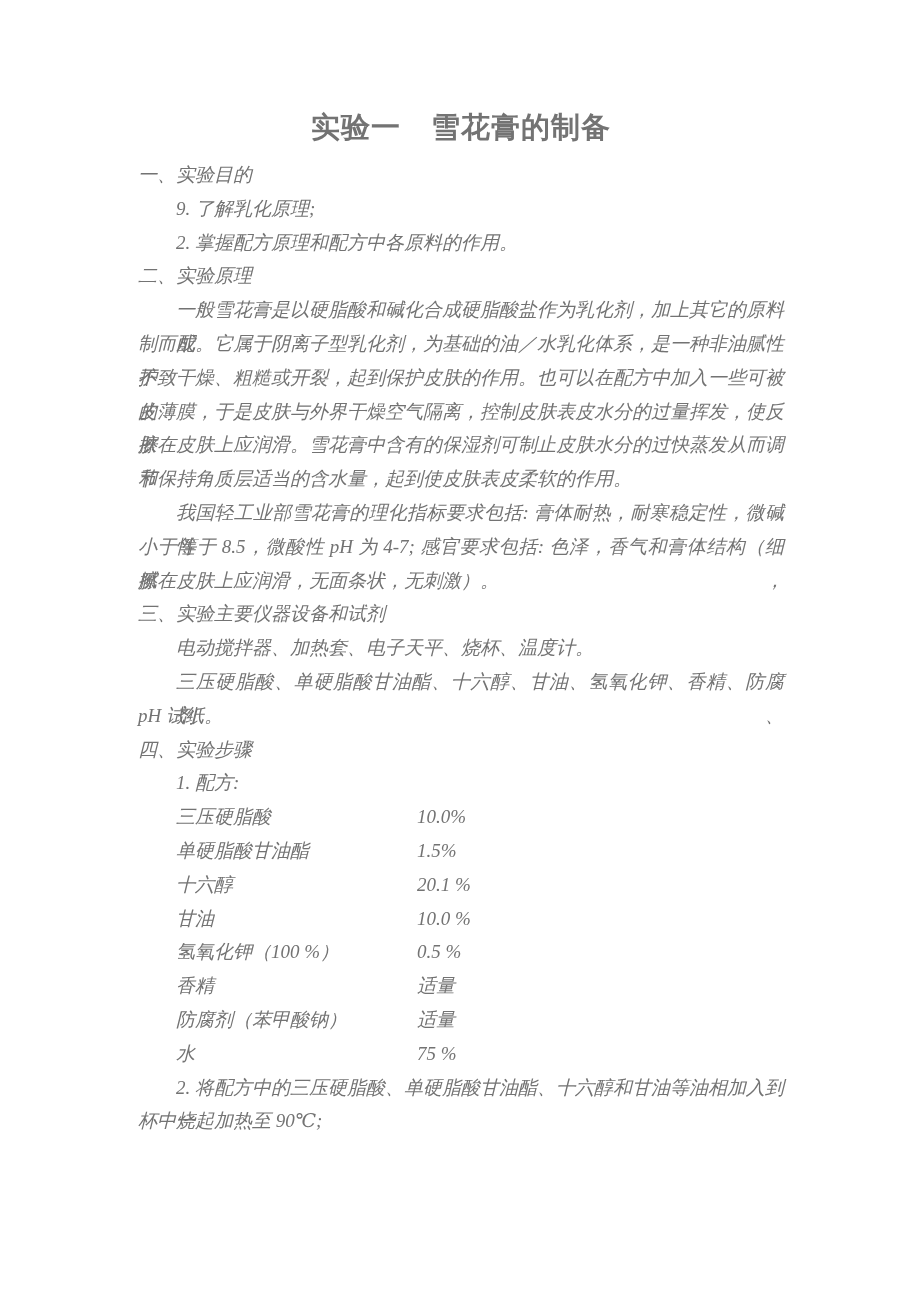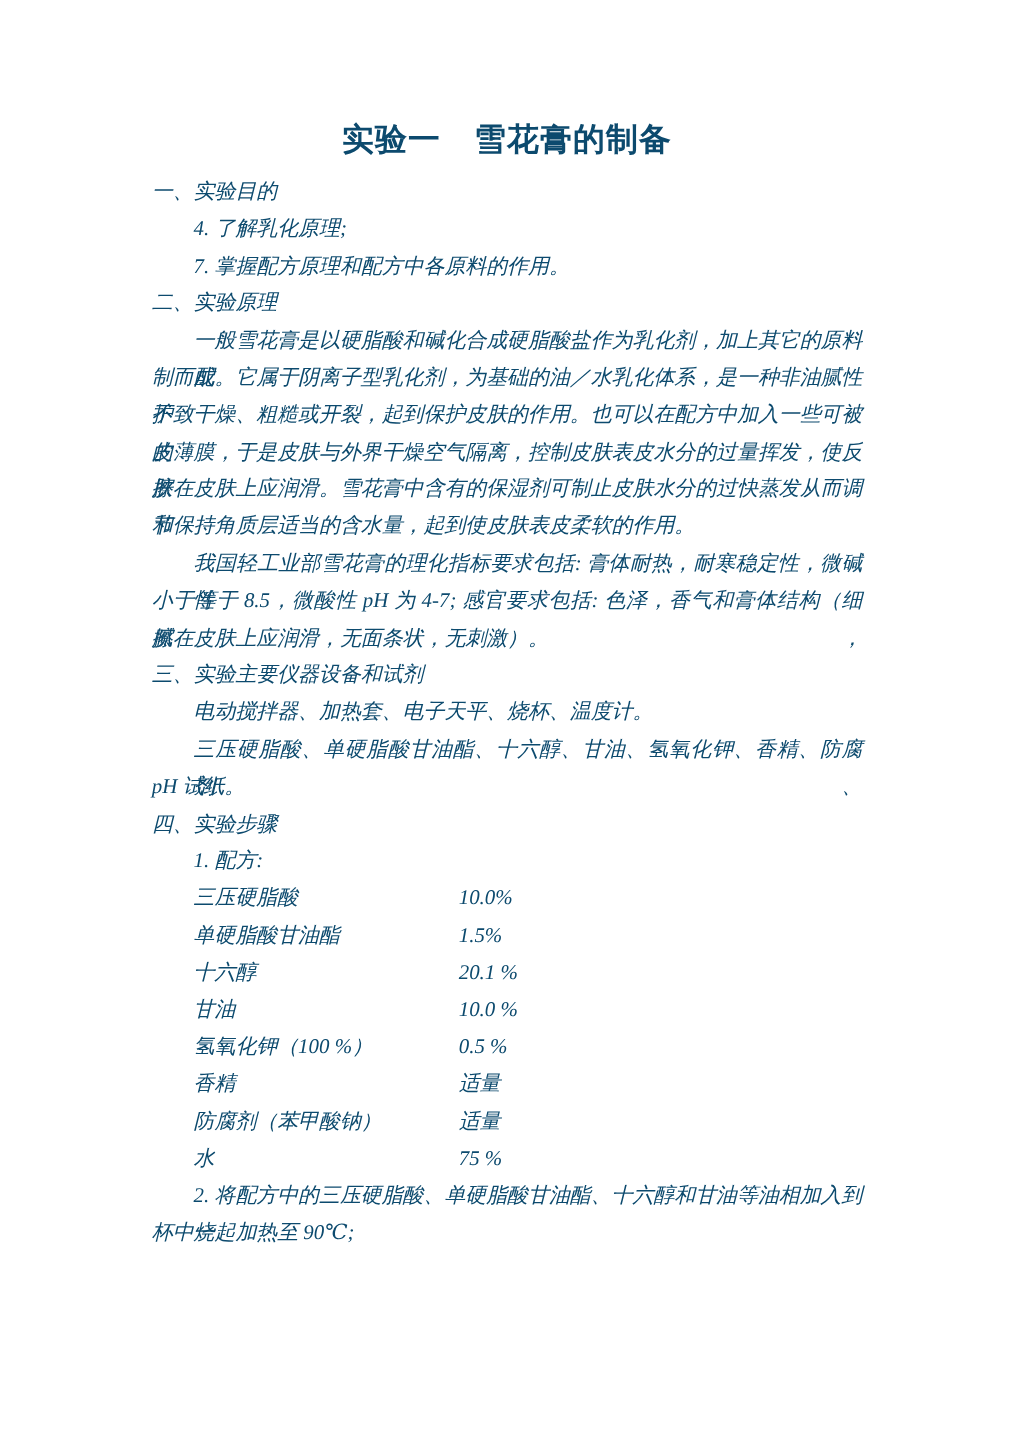--- a/index.html
+++ b/index.html
@@ -5,21 +5,21 @@
   html, body {
     margin: 0;
     padding: 0;
     background: #ffffff;
   }
   .page {
     position: relative;
     width: 920px;
     height: 1302px;
     background: #ffffff;
-    color: #0c4a6e;
+    color: #737373;
     font-family: "Liberation Serif", "DejaVu Serif", serif;
     overflow: hidden;
     box-sizing: border-box;
     padding-top: 106px;
   }
   .doc {
     width: 646px;
     margin: 0 auto 0 138px;
   }
   .title {
@@ -59,22 +59,22 @@
 <body>
 
 <div class="page">
   <div class="doc">
 
     <h1 class="title">实验一　雪花膏的制备</h1>
 
     <div class="body-block">
 
       <div class="ln">一、实验目的</div>
-      <div class="ln ind2">4. 了解乳化原理;</div>
-      <div class="ln ind2">7. 掌握配方原理和配方中各原料的作用。</div>
+      <div class="ln ind2">9. 了解乳化原理;</div>
+      <div class="ln ind2">2. 掌握配方原理和配方中各原料的作用。</div>
 
       <div class="ln">二、实验原理</div>
       <div class="ln ind2 fill">一般雪花膏是以硬脂酸和碱化合成硬脂酸盐作为乳化剂，加上其它的原料配</div>
       <div class="ln fill">制而成。它属于阴离子型乳化剂，为基础的油／水乳化体系，是一种非油腻性护</div>
       <div class="ln fill">不致干燥、粗糙或开裂，起到保护皮肤的作用。也可以在配方中加入一些可被皮</div>
       <div class="ln fill">的薄膜，于是皮肤与外界干燥空气隔离，控制皮肤表皮水分的过量挥发，使反肤</div>
       <div class="ln fill">擦在皮肤上应润滑。雪花膏中含有的保湿剂可制止皮肤水分的过快蒸发从而调节</div>
       <div class="ln">和保持角质层适当的含水量，起到使皮肤表皮柔软的作用。</div>
       <div class="ln ind2 fill">我国轻工业部雪花膏的理化指标要求包括: 膏体耐热，耐寒稳定性，微碱性</div>
       <div class="ln fill">小于等于 8.5，微酸性 pH 为 4-7; 感官要求包括: 色泽，香气和膏体结构（细腻，</div>

